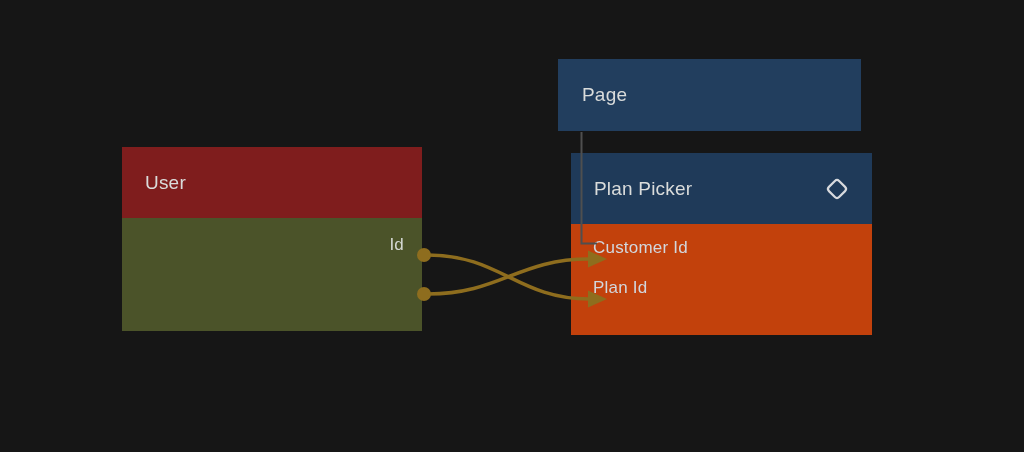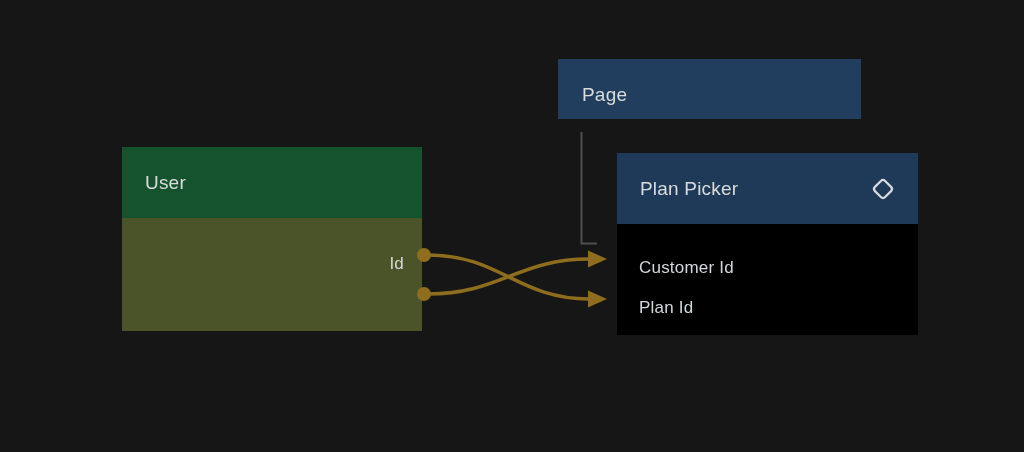--- a/index.html
+++ b/index.html
@@ -32,37 +32,37 @@
     white-space: nowrap;
   }
   .node-body {
     flex: 1 1 auto;
     box-sizing: border-box;
     display: flex;
     flex-direction: column;
   }
   .field {
     display: flex;
-    align-items: flex-end;
+    align-items: flex-start;
     font-size: 17px;
     color: #d5d8d3;
     letter-spacing: 0.2px;
     box-sizing: border-box;
     white-space: nowrap;
   }
   
   .node-user { left: 122px; top: 147px; width: 300px; height: 184px; }
   .node-user .node-header { height: 71px; }
   .node-user .node-body { padding: 17px 18px 0 18px; }
   .node-user .field { height: 39px; justify-content: flex-end; }
   
-  .node-page { left: 558px; top: 59px; width: 303px; height: 60px; }
+  .node-page { left: 558px; top: 59px; width: 303px; height: 72px; }
   .node-page .node-header { height: 72px; padding: 0 24px; }
   
-  .node-plan-picker { left: 617px; top: 153px; width: 301px; height: 182px; }
+  .node-plan-picker { left: 571px; top: 153px; width: 301px; height: 182px; }
   .node-plan-picker .node-header { height: 71px; justify-content: space-between; }
   .node-plan-picker .node-body { padding: 14px 18px 0 22px; }
   .node-plan-picker .field { height: 40px; justify-content: flex-start; color: #d2d7de; }
   .diamond-icon {
     width: 24px; height: 24px;
     flex: 0 0 auto;
     display: block;
   }
   svg.edge-layer {
     position: absolute;
@@ -71,21 +71,21 @@
     pointer-events: none;
     z-index: 5;
   }
 </style>
 </head>
 <body>
 
 <div class="canvas" style="background: rgb(22, 22, 22);">
 
   <div class="node node-user">
-    <div class="node-header" style="background: #14532d;">
+    <div class="node-header" style="background: #7f1d1d;">
       <span class="node-title">User</span>
     </div>
     <div class="node-body" style="background: rgb(75, 83, 41);">
       <div class="field">
         <span>Id</span>
       </div>
     </div>
   </div>
 
   <div class="node node-page" style="background: rgb(34, 62, 94);">
@@ -94,21 +94,21 @@
     </div>
   </div>
 
   <div class="node node-plan-picker">
     <div class="node-header" style="background: rgb(31, 58, 89);">
       <span class="node-title">Plan Picker</span>
       <svg class="diamond-icon" viewBox="0 0 24 24" style="color: rgb(216, 218, 222);">
         <rect x="4.8" y="4.8" width="14.4" height="14.4" rx="3" transform="rotate(45 12 12)" fill="none" stroke="currentColor" stroke-width="2.2"></rect>
       </svg>
     </div>
-    <div class="node-body" style="background: #000000;">
+    <div class="node-body" style="background: #c2410c;">
       <div class="field">
         <span>Customer Id</span>
       </div>
       <div class="field">
         <span>Plan Id</span>
       </div>
     </div>
   </div>
 
   <svg class="edge-layer" viewBox="0 0 1024 452">

